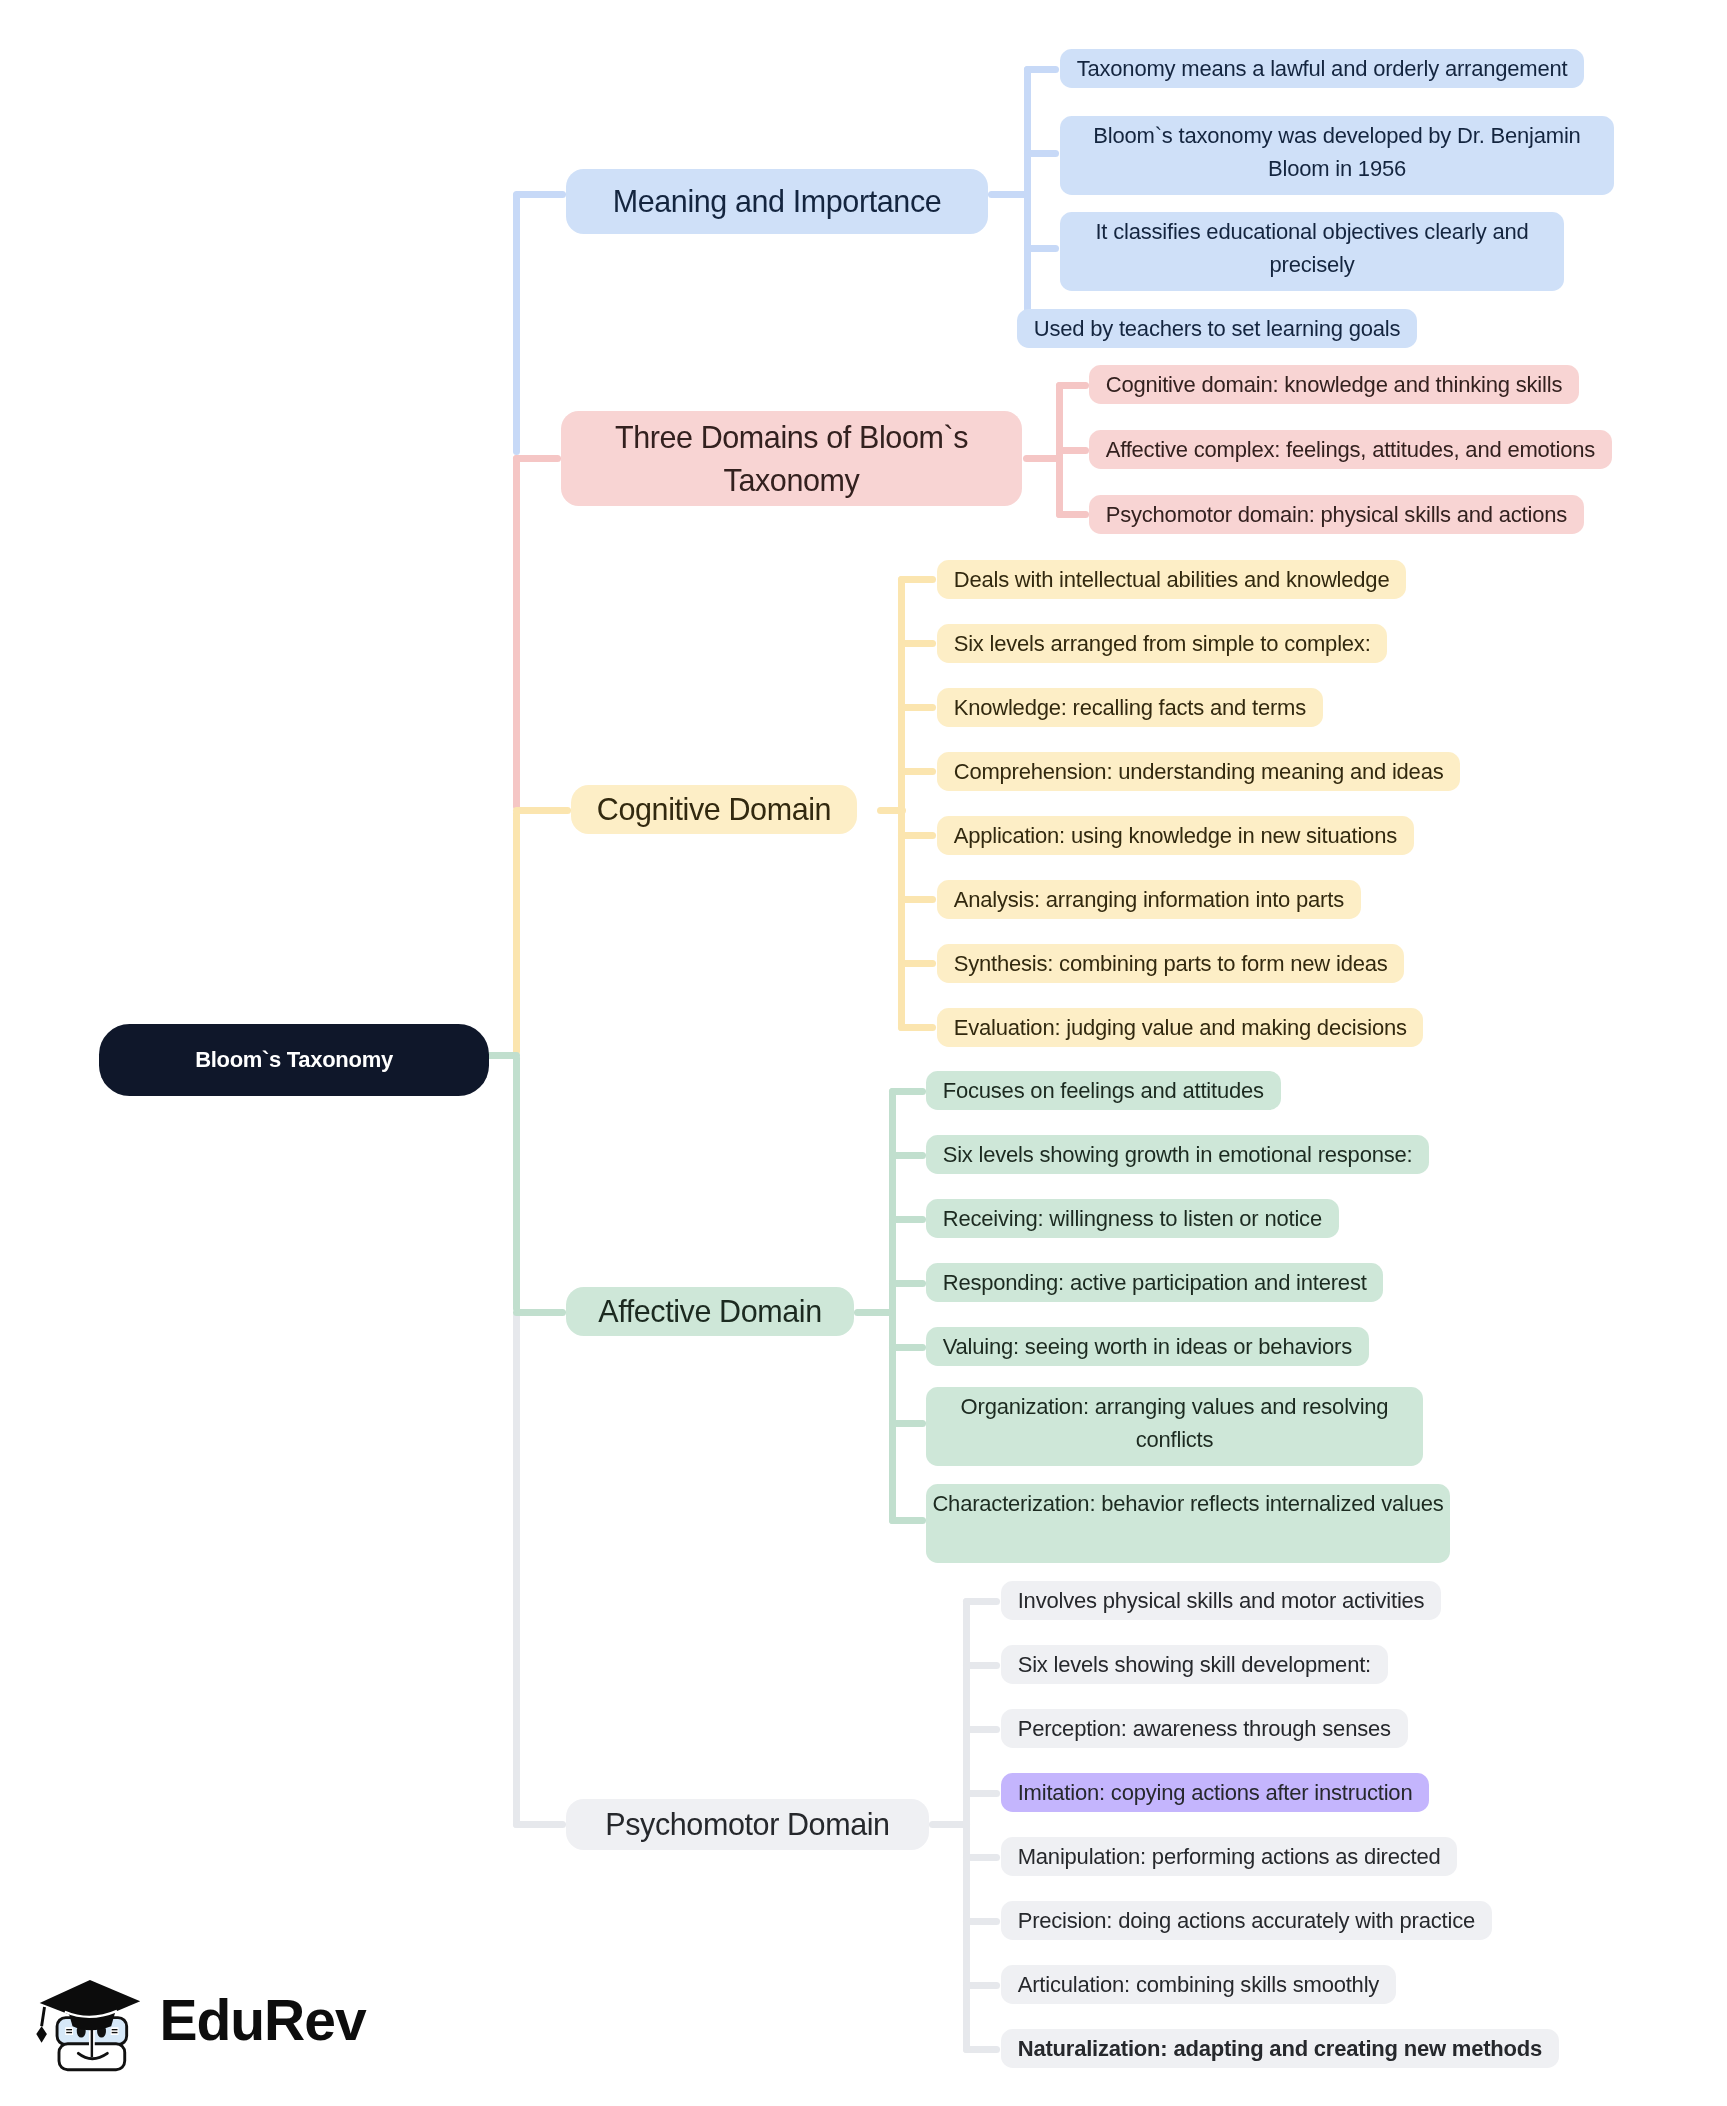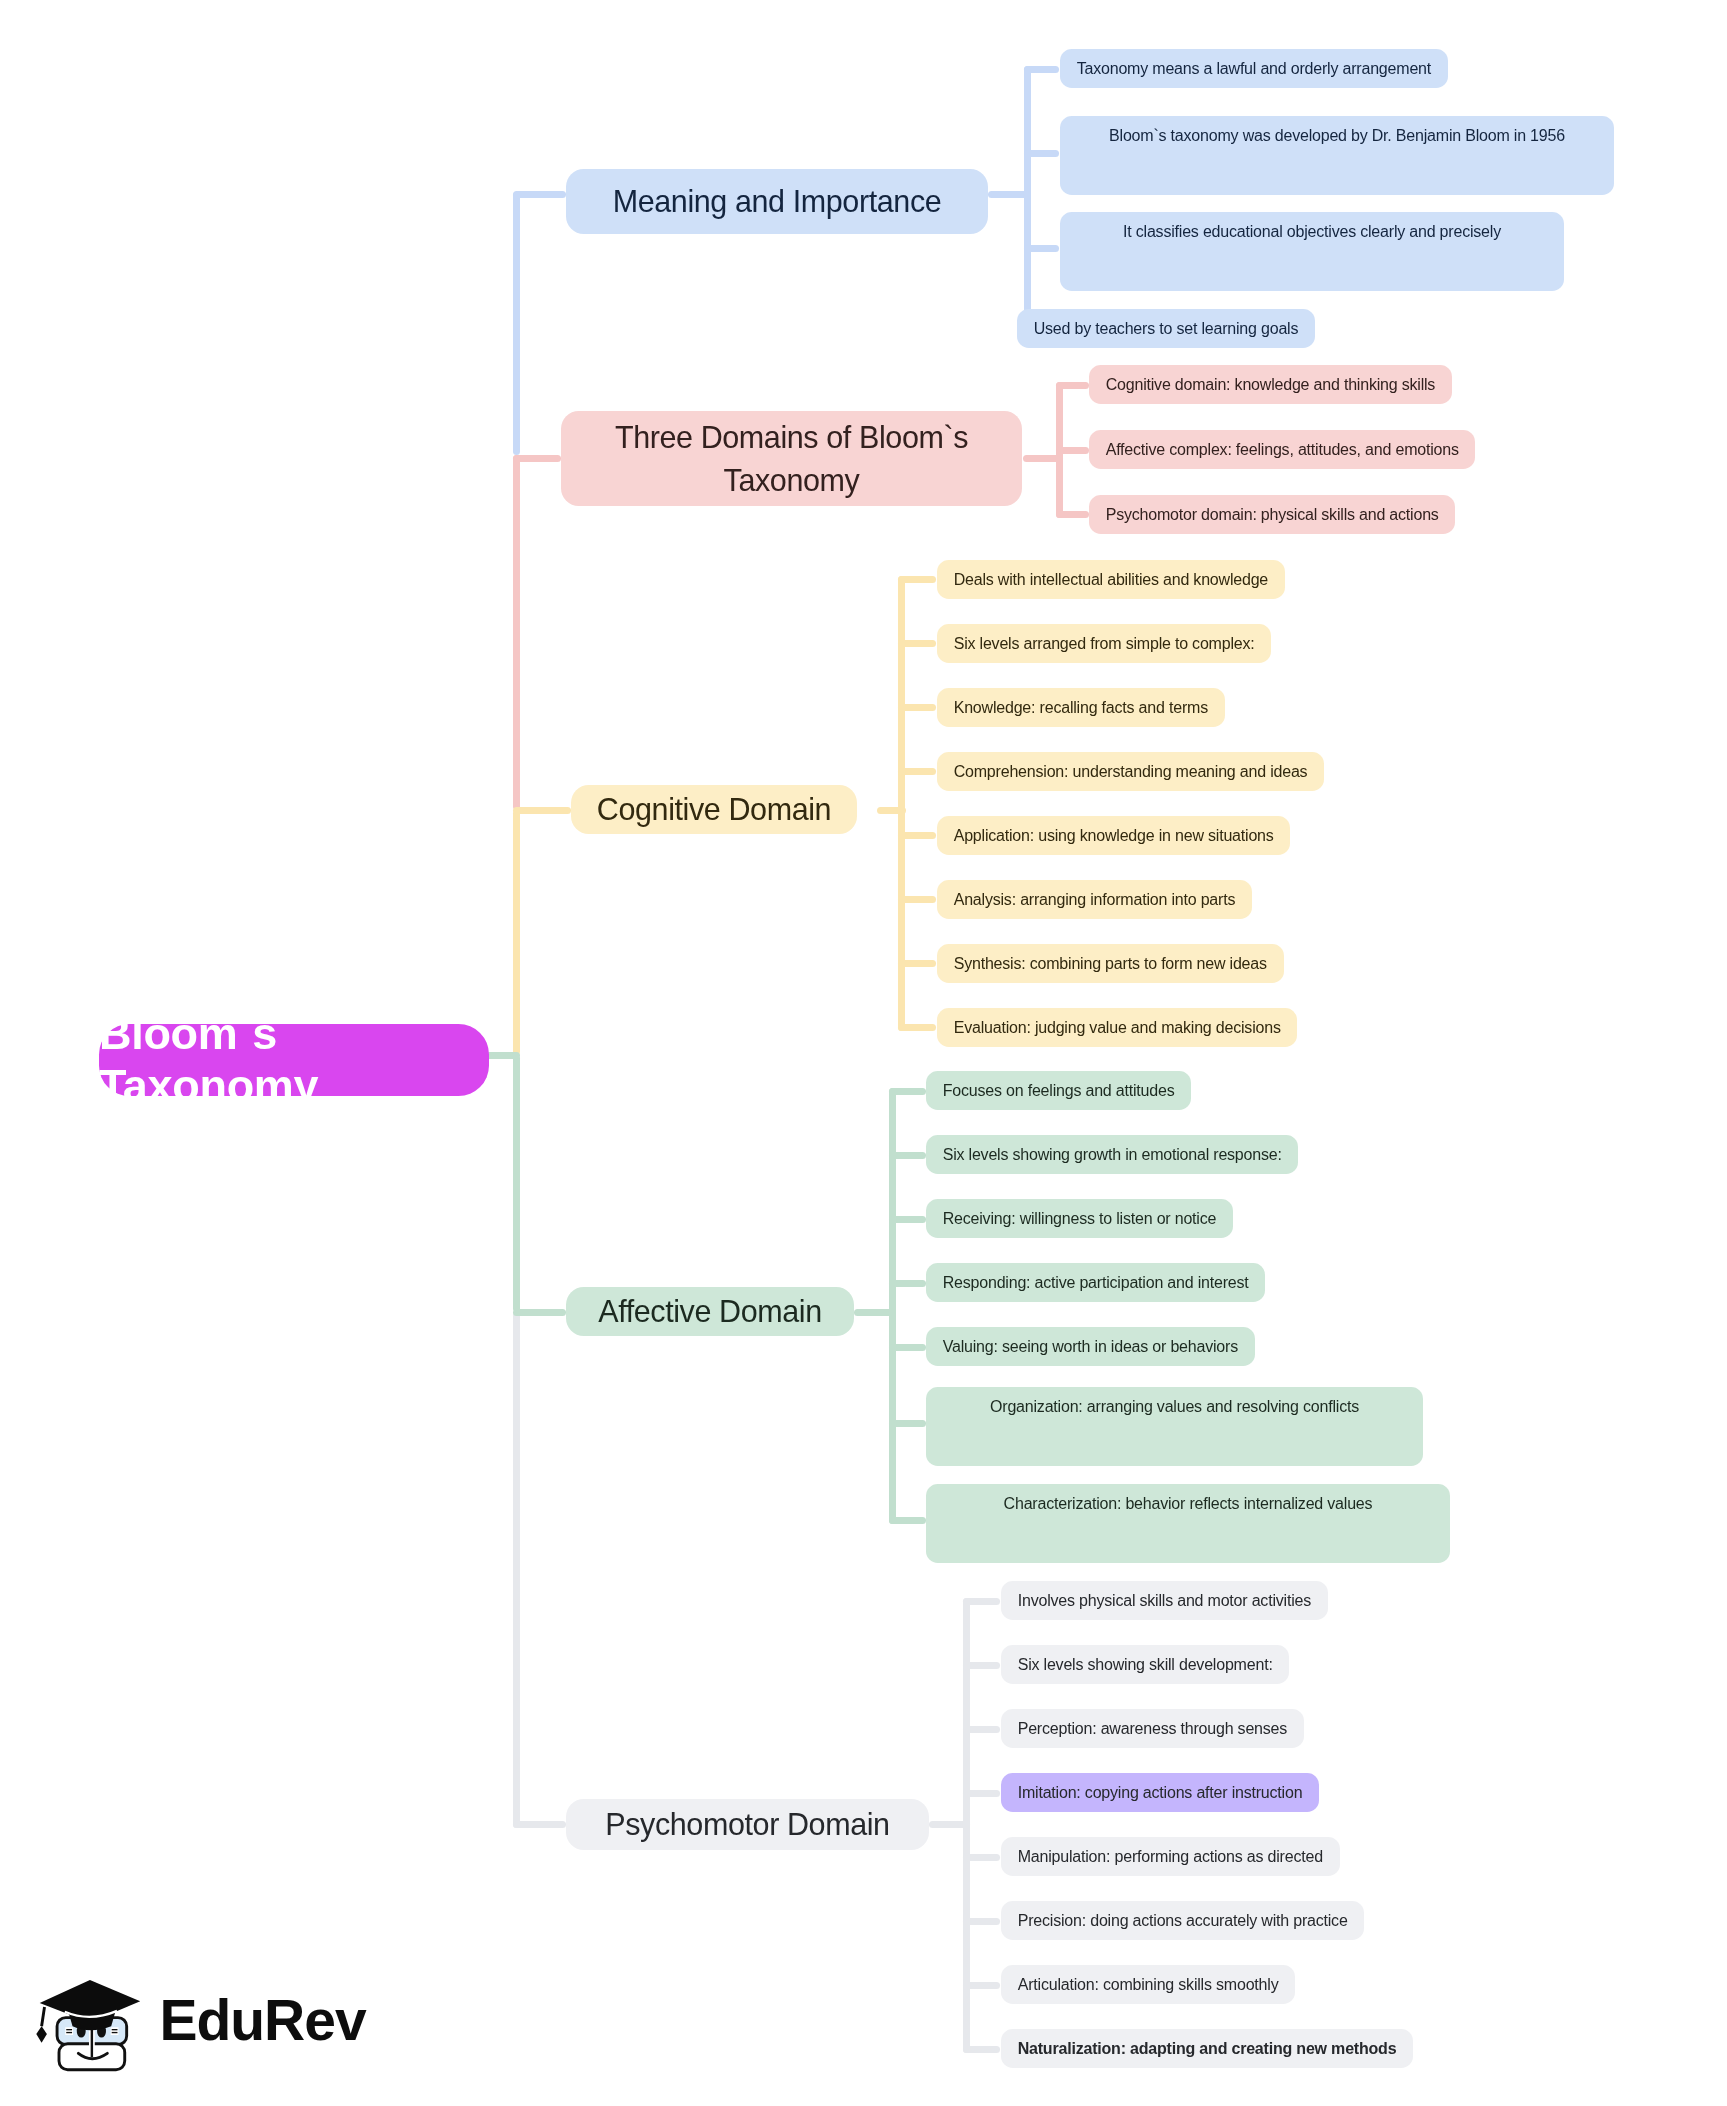--- a/index.html
+++ b/index.html
@@ -6,29 +6,29 @@
   #canvas{
     position:relative;width:1728px;height:2106px;background:#ffffff;overflow:hidden;
     font-family:"Liberation Sans","DejaVu Sans",sans-serif;
   }
   .cline{position:absolute;border-radius:3.9px;}
   .bnode{
     position:absolute;display:flex;align-items:center;justify-content:center;
     border-radius:17.7px;font-size:30.5px;letter-spacing:-0.4px;text-align:center;line-height:1.38;
   }
   .leaf{
-    position:absolute;border-radius:11.8px;font-size:16px;letter-spacing:-0.2px;
+    position:absolute;border-radius:11.8px;font-size:22px;letter-spacing:-0.2px;
     height:39px;line-height:39px;padding:0 16.7px;white-space:nowrap;
   }
   .leaf.multi{height:73px;line-height:33px;padding:3px 0;white-space:normal;text-align:center;}
   .root{
     position:absolute;left:99px;top:1024px;width:390px;height:72px;
-    background:#d946ef;color:#ffffff;border-radius:30.5px;
+    background:#0f172a;color:#ffffff;border-radius:30.5px;
     display:flex;align-items:center;justify-content:center;
-    font-size:45px;font-weight:bold;letter-spacing:-0.3px;
+    font-size:22px;font-weight:bold;letter-spacing:-0.3px;
   }
   .logo{
     position:absolute;left:29.6px;top:1962px;height:116px;display:flex;align-items:center;gap:13.8px;
   }
   .logo svg{width:116px;height:116px;display:block;}
   .wordmark{font-size:57px;font-weight:bold;color:#0d0d0d;letter-spacing:-1px;}
 </style>
 </head>
 <body>
 

